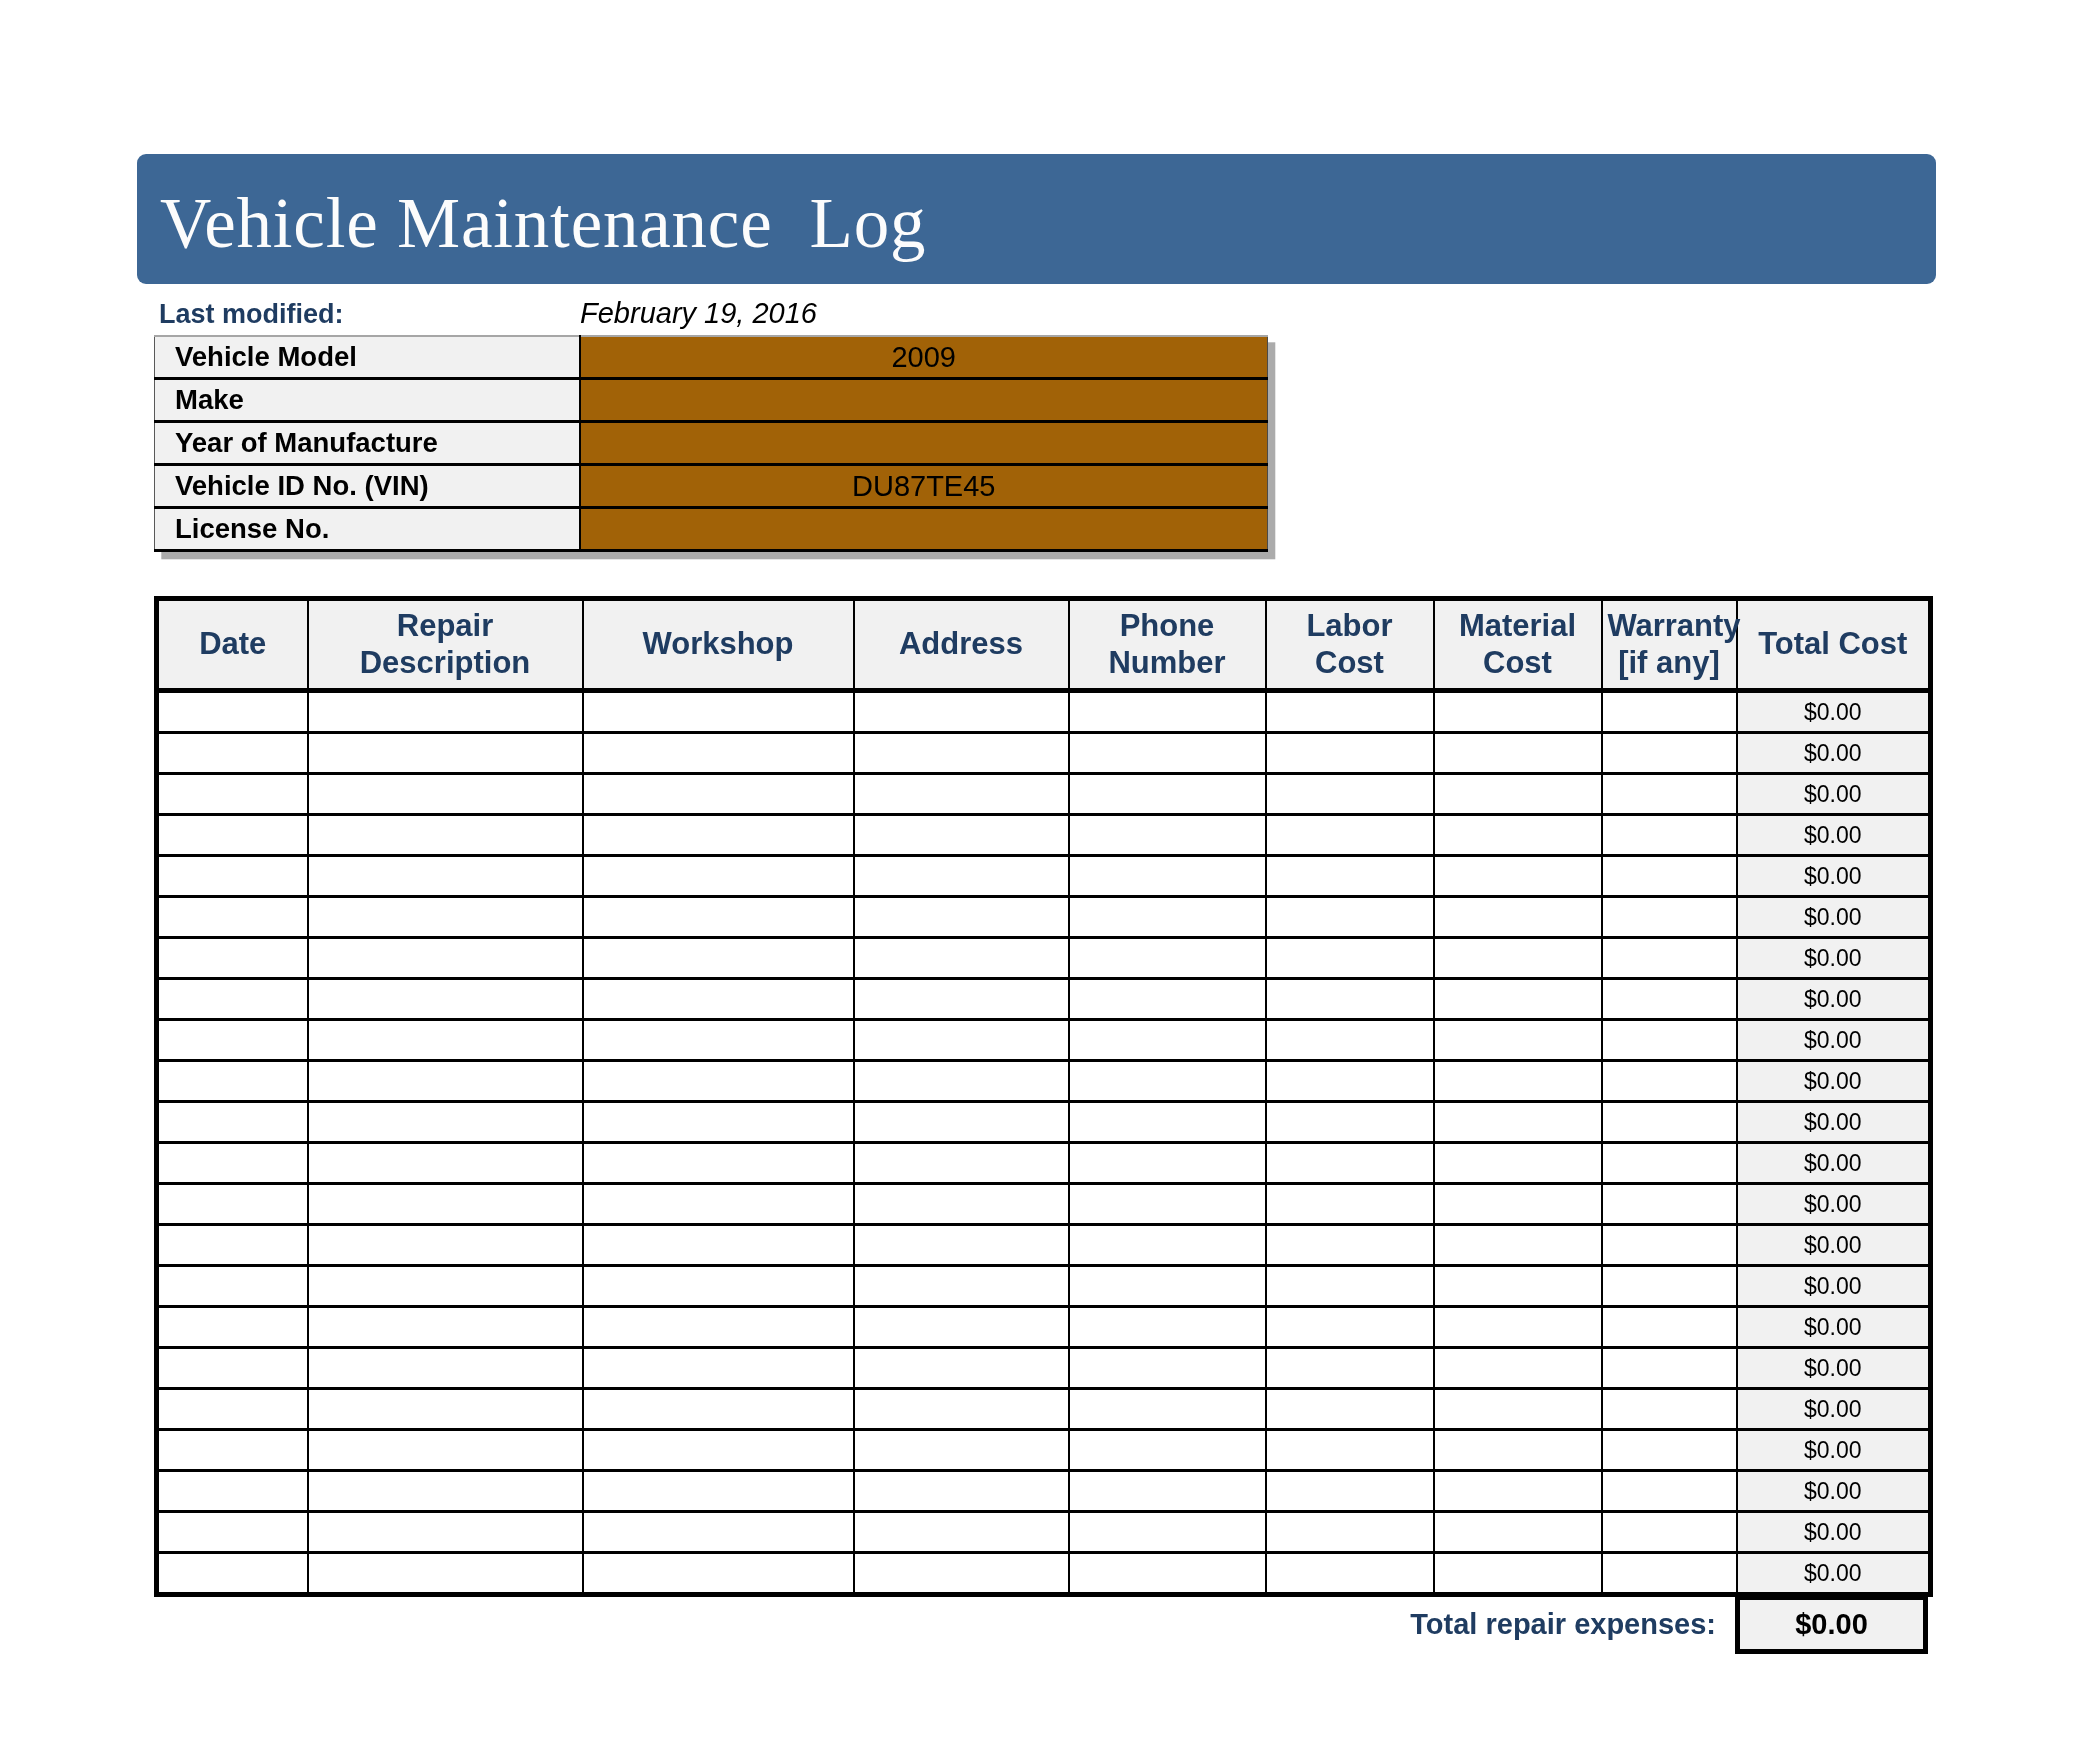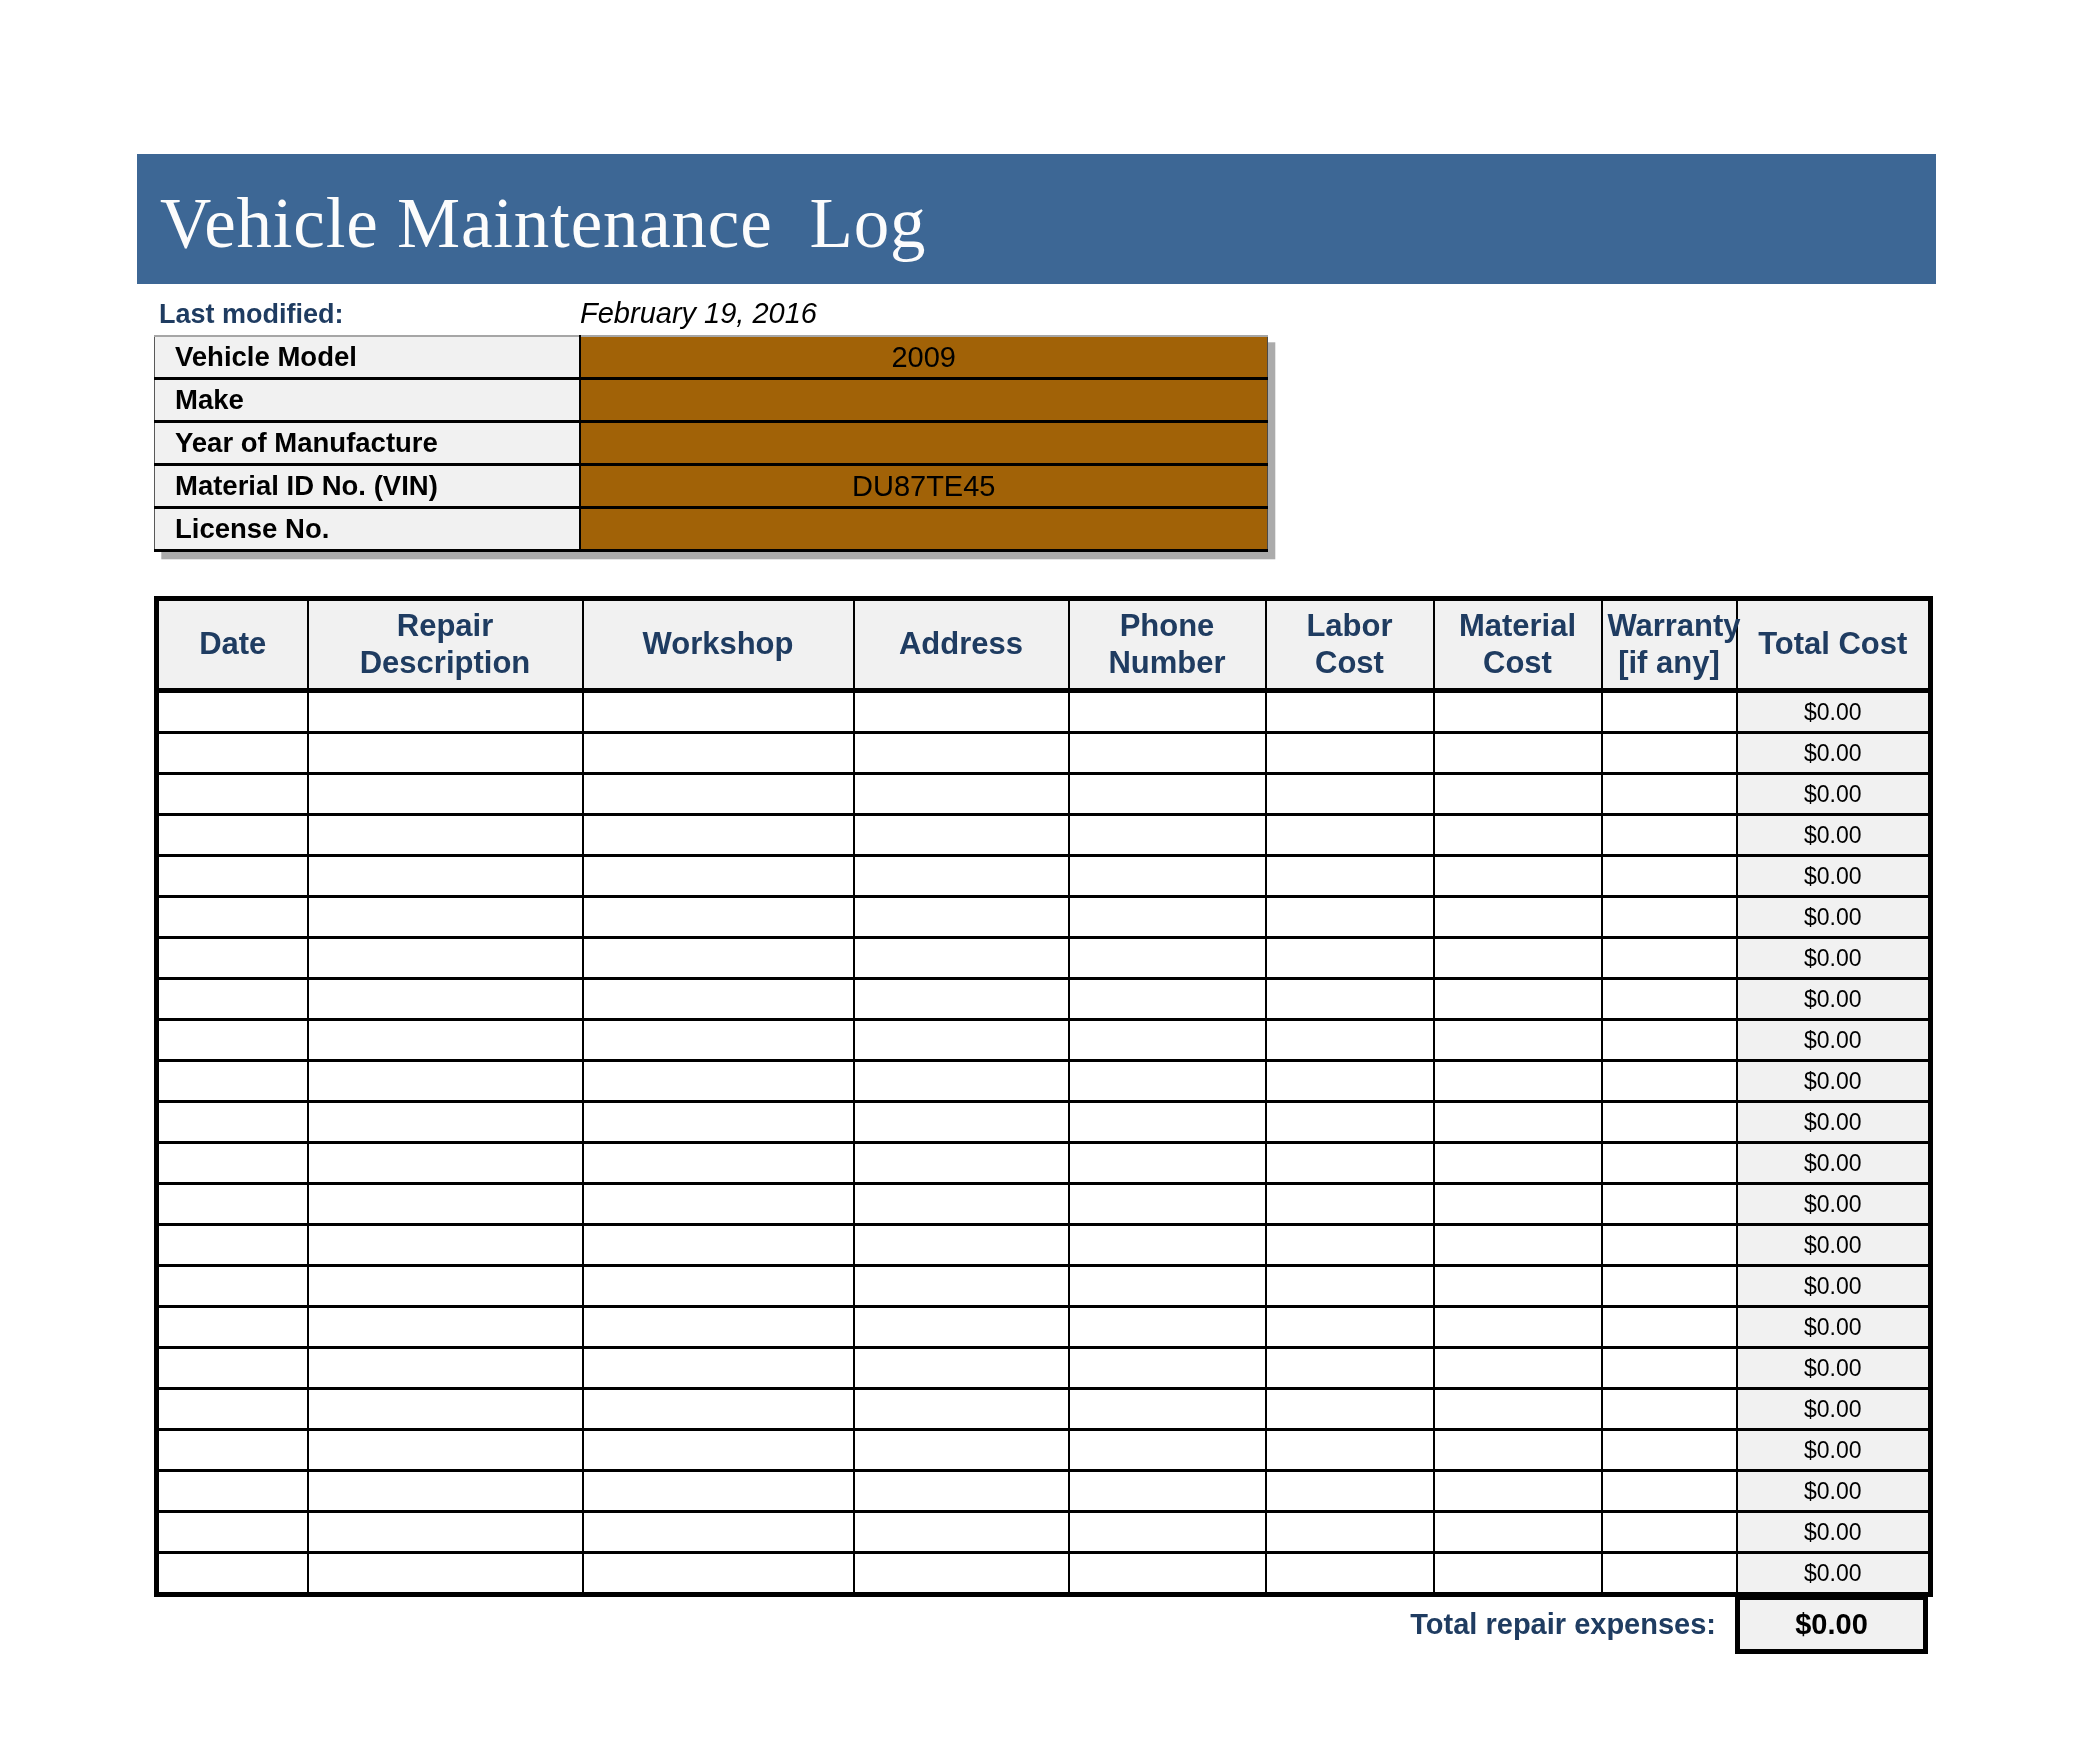--- a/index.html
+++ b/index.html
@@ -7,21 +7,21 @@
     position:relative;
     width:2074px;height:1760px;
     background:#ffffff;
     font-family:"Liberation Sans","DejaVu Sans",sans-serif;
     overflow:hidden;
   }
   
   .banner{
     position:absolute;left:137px;top:154px;width:1799px;height:130px;
     background:var(--banner-bg,#3D6795);
-    display:flex;align-items:center;
+    display:flex;align-items:center;border-radius:9px;
   }
   .banner h1{
     margin:0;padding:8px 0 0 23px;
     font-family:"Liberation Serif","DejaVu Serif",serif;
     font-weight:400;
     font-size:71px;
     color:var(--title-text,#FCFCFC);
     white-space:pre;
     letter-spacing:0.8px;
   }
@@ -117,21 +117,21 @@
         </tr>
         <tr>
           <td class="ilabel">Make</td>
           <td class="ivalue"></td>
         </tr>
         <tr>
           <td class="ilabel">Year of Manufacture</td>
           <td class="ivalue"></td>
         </tr>
         <tr>
-          <td class="ilabel">Material ID No. (VIN)</td>
+          <td class="ilabel">Vehicle ID No. (VIN)</td>
           <td class="ivalue">DU87TE45</td>
         </tr>
         <tr>
           <td class="ilabel">License No.</td>
           <td class="ivalue"></td>
         </tr>
       </tbody>
   </table>
 
   <table class="log-table">

